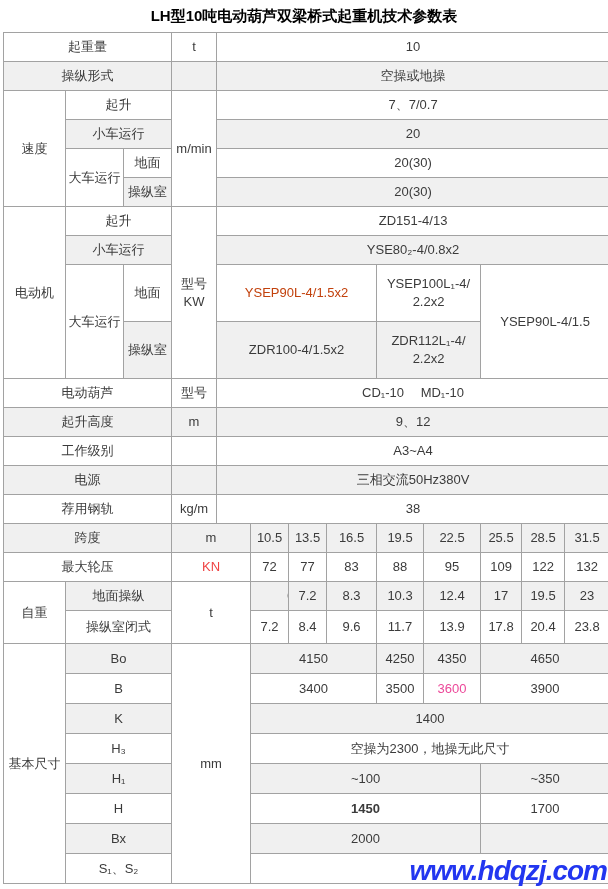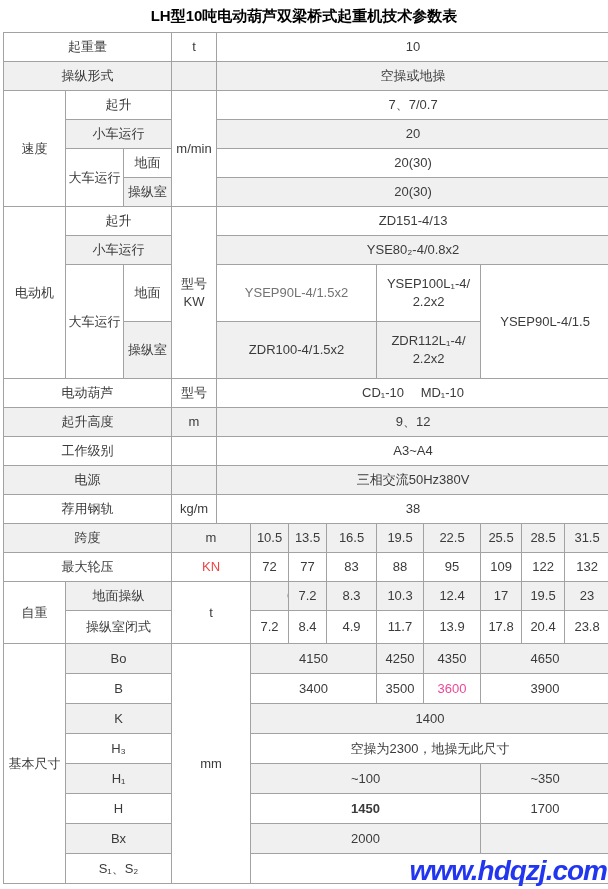--- a/index.html
+++ b/index.html
@@ -92,21 +92,21 @@
 KW</td>
         <td colspan="9" style="color: rgb(59, 59, 59);">ZD151-4/13</td>
       </tr>
       <tr>
         <td colspan="2" class="g" style="color: rgb(59, 59, 59);">小车运行</td>
         <td colspan="9" class="g" style="color: rgb(59, 59, 59);">YSE80₂-4/0.8x2</td>
       </tr>
       <tr>
         <td rowspan="2" style="color: rgb(59, 59, 59);">大车运行</td>
         <td style="color: rgb(59, 59, 59);">地面</td>
-        <td colspan="4" style="color: #737373; margin-left: 44px;">YSEP90L-4/1.5x2</td>
+        <td colspan="4" style="color: #c2410c; margin-left: 44px;">YSEP90L-4/1.5x2</td>
         <td colspan="2" style="color: rgb(59, 59, 59);">YSEP100L₁-4/​2.2x2</td>
         <td colspan="3" rowspan="2" style="color: rgb(59, 59, 59);">YSEP90L-4/1.5</td>
       </tr>
       <tr>
         <td class="g" style="color: rgb(59, 59, 59);">操纵室</td>
         <td colspan="4" class="g" style="color: rgb(59, 59, 59);">ZDR100-4/1.5x2</td>
         <td colspan="2" class="g" style="color: rgb(59, 59, 59);">ZDR112L₁-4/​2.2x2</td>
       </tr>
       <tr>
         <td colspan="3" style="color: rgb(59, 59, 59);">电动葫芦</td>
@@ -167,21 +167,21 @@
         <td class="g" style="color: rgb(59, 59, 59);">10.3</td>
         <td class="g" style="color: rgb(59, 59, 59);">12.4</td>
         <td class="g" style="color: rgb(59, 59, 59);">17</td>
         <td class="g" style="color: rgb(59, 59, 59);">19.5</td>
         <td class="g" style="color: rgb(59, 59, 59);">23</td>
       </tr>
       <tr>
         <td colspan="2" style="color: rgb(59, 59, 59); margin-top: 48px;">操纵室闭式</td>
         <td style="color: rgb(59, 59, 59);">7.2</td>
         <td style="color: rgb(59, 59, 59);">8.4</td>
-        <td style="color: rgb(59, 59, 59);">4.9</td>
+        <td style="color: rgb(59, 59, 59);">9.6</td>
         <td style="color: rgb(59, 59, 59);">11.7</td>
         <td style="color: rgb(59, 59, 59);">13.9</td>
         <td style="color: rgb(59, 59, 59); border-radius: 16px;">17.8</td>
         <td style="color: rgb(59, 59, 59);">20.4</td>
         <td style="color: rgb(59, 59, 59);">23.8</td>
       </tr>
       <tr>
         <td rowspan="8" style="color: rgb(59, 59, 59);">基本尺寸</td>
         <td colspan="2" class="g" style="color: rgb(59, 59, 59);">Bo</td>
         <td colspan="2" rowspan="8" style="color: rgb(59, 59, 59);">mm</td>

